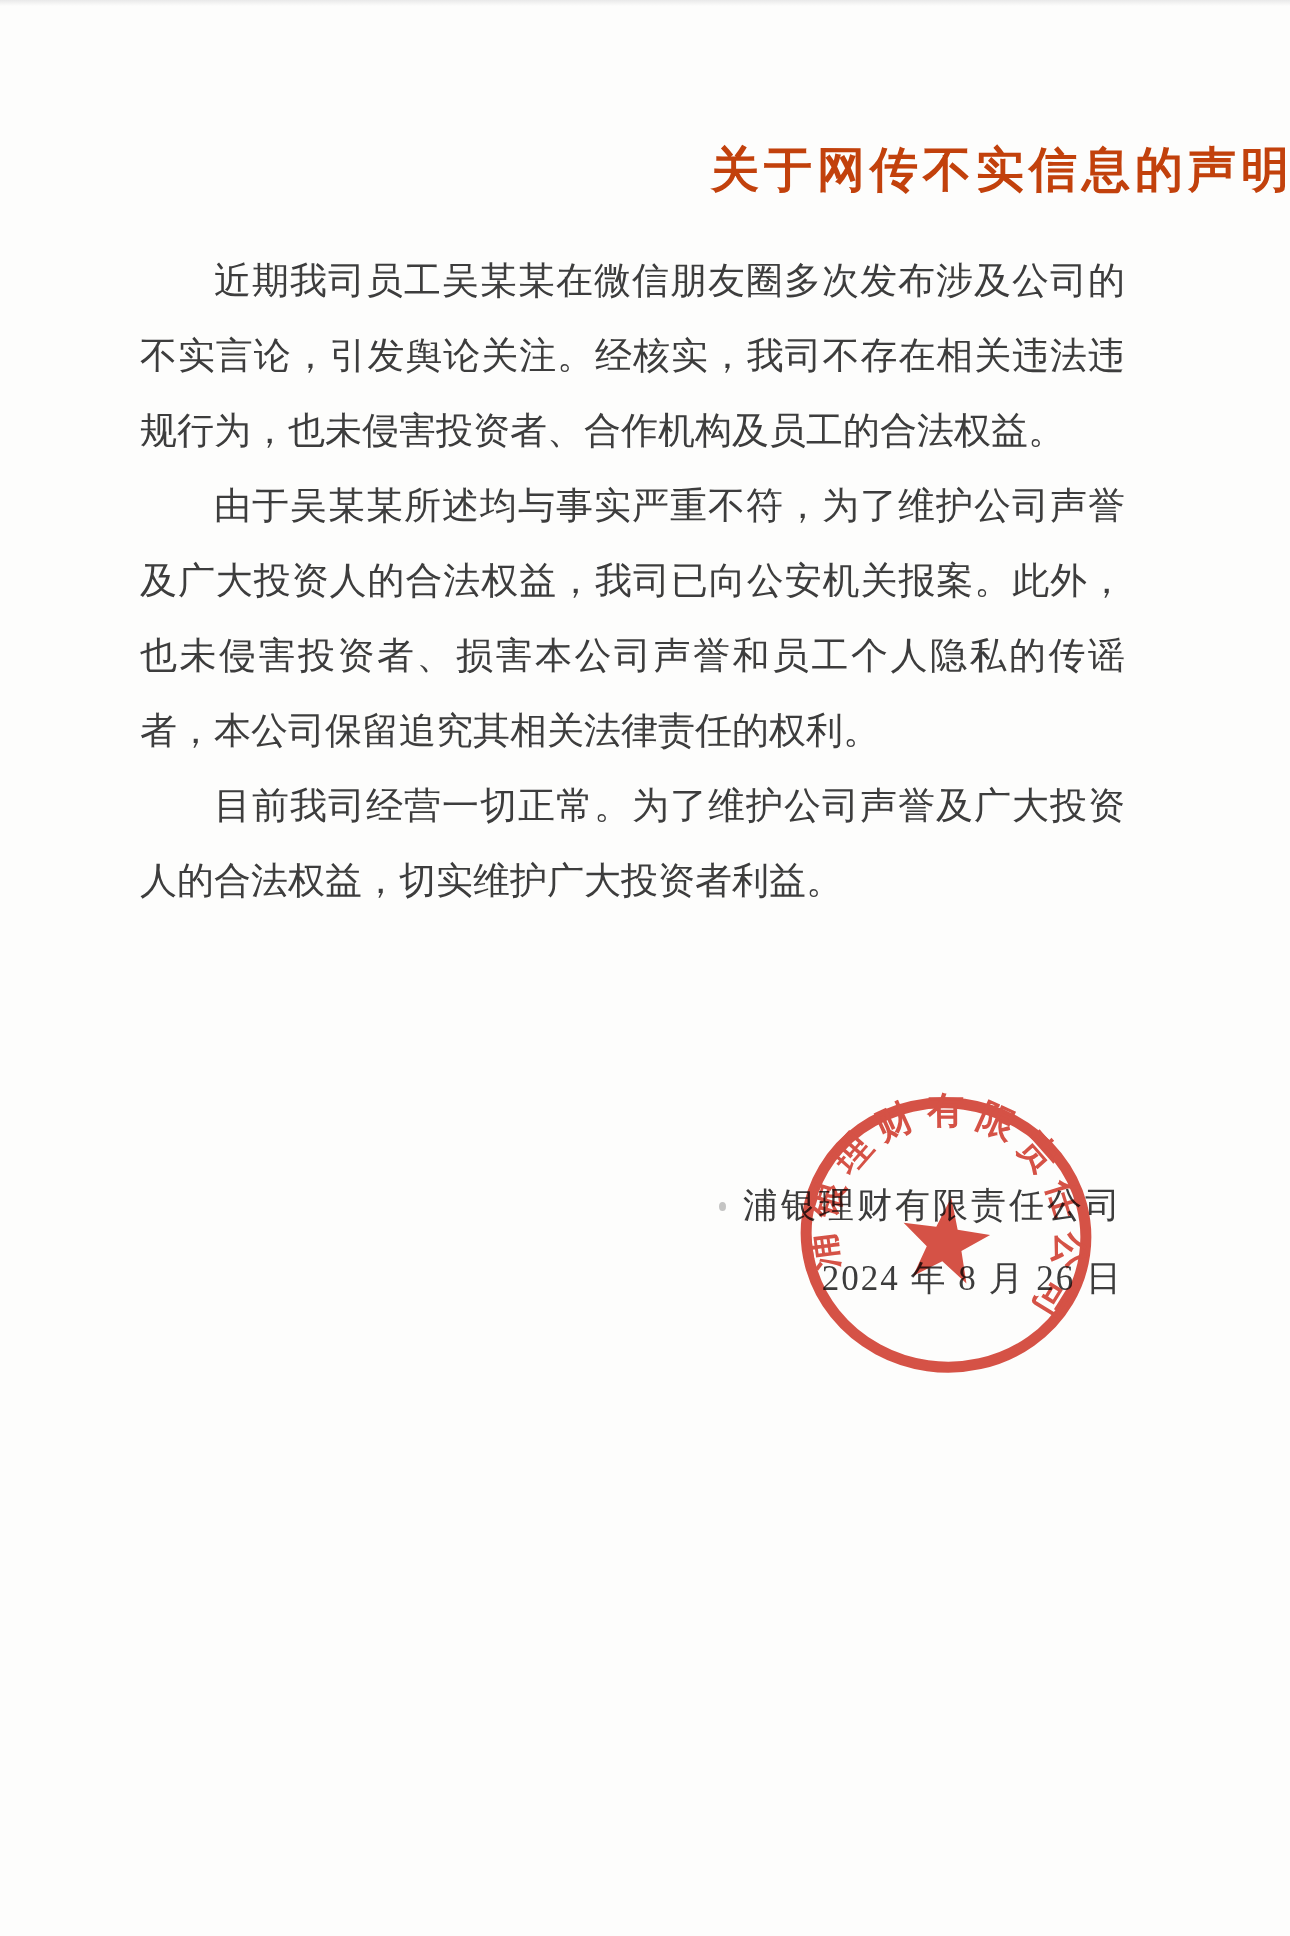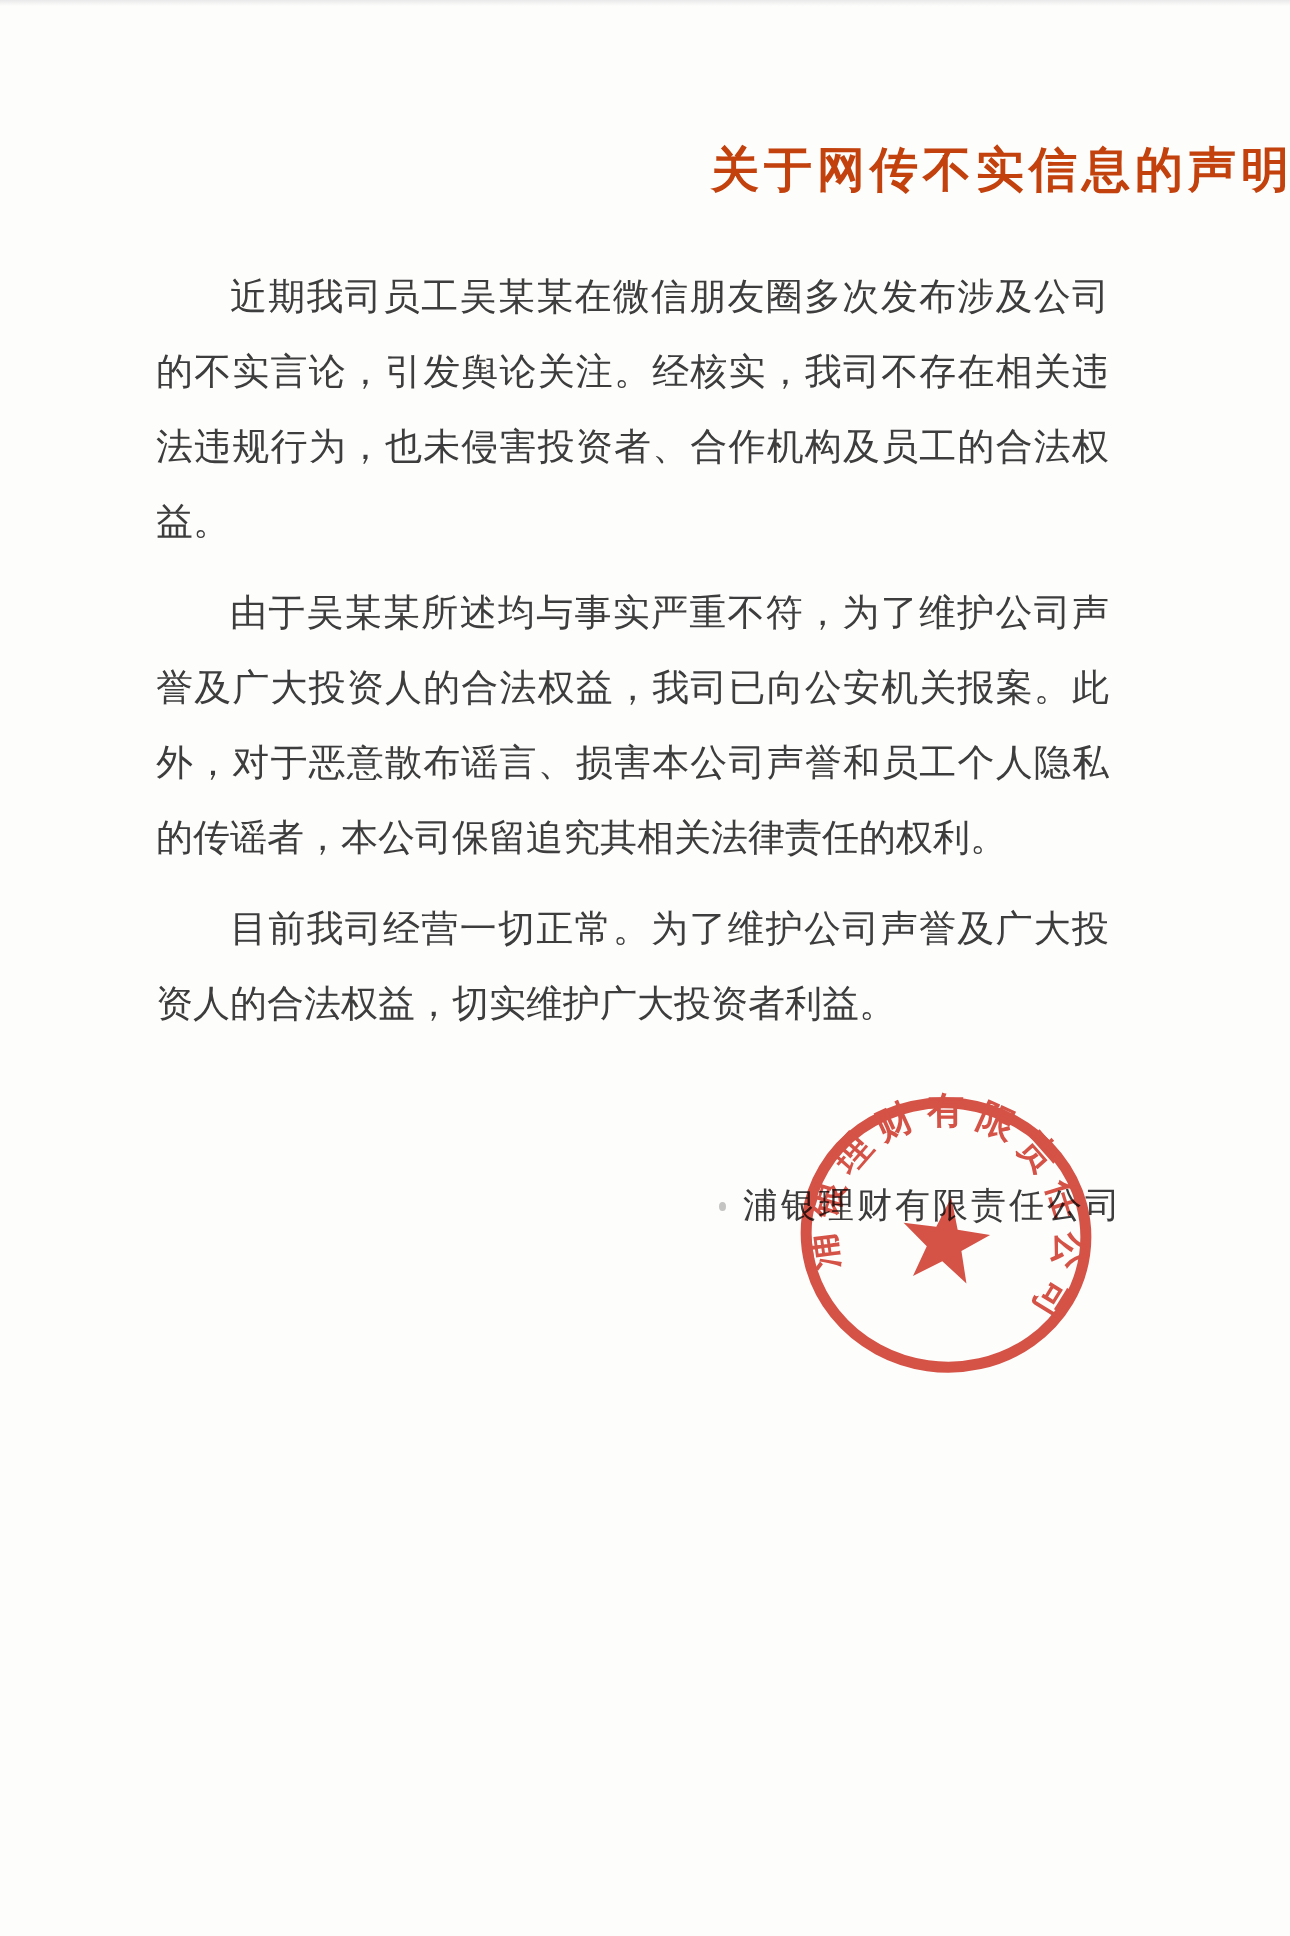--- a/index.html
+++ b/index.html
@@ -32,21 +32,21 @@
   .doc-body {
     position:absolute;
     top:243px;
     left:140px;
     width:985px;
     font-size:37px;
     line-height:75px;
     color:#3d3d3d;
     text-align:justify;
   }
-  .doc-body p { margin:16px; text-indent:2em; }
+  .doc-body p { margin:0; text-indent:2em; }
 
   .signature-block { position:absolute; right:167px; text-align:right; color:#3c3c3c; }
   .company-signature { top:1182px; font-size:35px; letter-spacing:3px; }
   .statement-date   { top:1255px; font-size:35px; letter-spacing:2px; }
 
   .ink-dot {
     position:absolute;
     left:719px; top:1202px;
     width:7px; height:9px;
     background:rgba(90,90,90,0.35);
@@ -66,28 +66,29 @@
 </style>
 </head>
 <body>
 
 <div class="page">
 
   <h1 class="doc-title">关于网传不实信息的声明</h1>
 
   <div class="doc-body">
     <p>近期我司员工吴某某在微信朋友圈多次发布涉及公司的不实言论，引发舆论关注。经核实，我司不存在相关违法违规行为，也未侵害投资者、合作机构及员工的合法权益。</p>
-    <p>由于吴某某所述均与事实严重不符，为了维护公司声誉及广大投资人的合法权益，我司已向公安机关报案。此外，对于恶意散布谣言、损害本公司声誉和员工个人隐私的传谣者，本公司保留追究其相关法律责任的权利。</p>
+    <p>由于吴某某所述均与事实严重不符，为了维护公司声誉及广大投资人的合法权益，我司已向公安机关报案。此外，也未侵害投资者、损害本公司声誉和员工个人隐私的传谣者，本公司保留追究其相关法律责任的权利。</p>
     <p>目前我司经营一切正常。为了维护公司声誉及广大投资人的合法权益，切实维护广大投资者利益。</p>
   </div>
 
   <div class="ink-dot"></div>
 
   <div class="signature-block company-signature">浦银理财有限责任公司</div>
 
+  <div class="signature-block statement-date">2024 年 8 月 26 日</div>
 
   <svg class="seal" viewBox="782 1078 336 316" xmlns="http://www.w3.org/2000/svg">
     <g transform="rotate(8 946 1235)" opacity="0.88">
       <ellipse cx="946" cy="1235" rx="140" ry="132" fill="none" stroke="#d23b2e" stroke-width="11"></ellipse>
       <polygon fill="#d23b2e" points="946,1197 956.8,1228.1 989.7,1228.8 963.5,1248.7 973,1280.2 946,1261.4 919,1280.2 928.5,1248.7 902.3,1228.8 935.2,1228.1"></polygon>
       <defs>
         <path id="sealArc" d="M 844.5 1282.3 A 112 112 0 1 1 1037.8 1299.2" fill="none"></path>
       </defs>
       <text font-size="37" fill="#d23b2e">
         <textPath href="#sealArc" startOffset="0" textLength="465" lengthAdjust="spacing">浦银理财有限责任公司</textPath>

